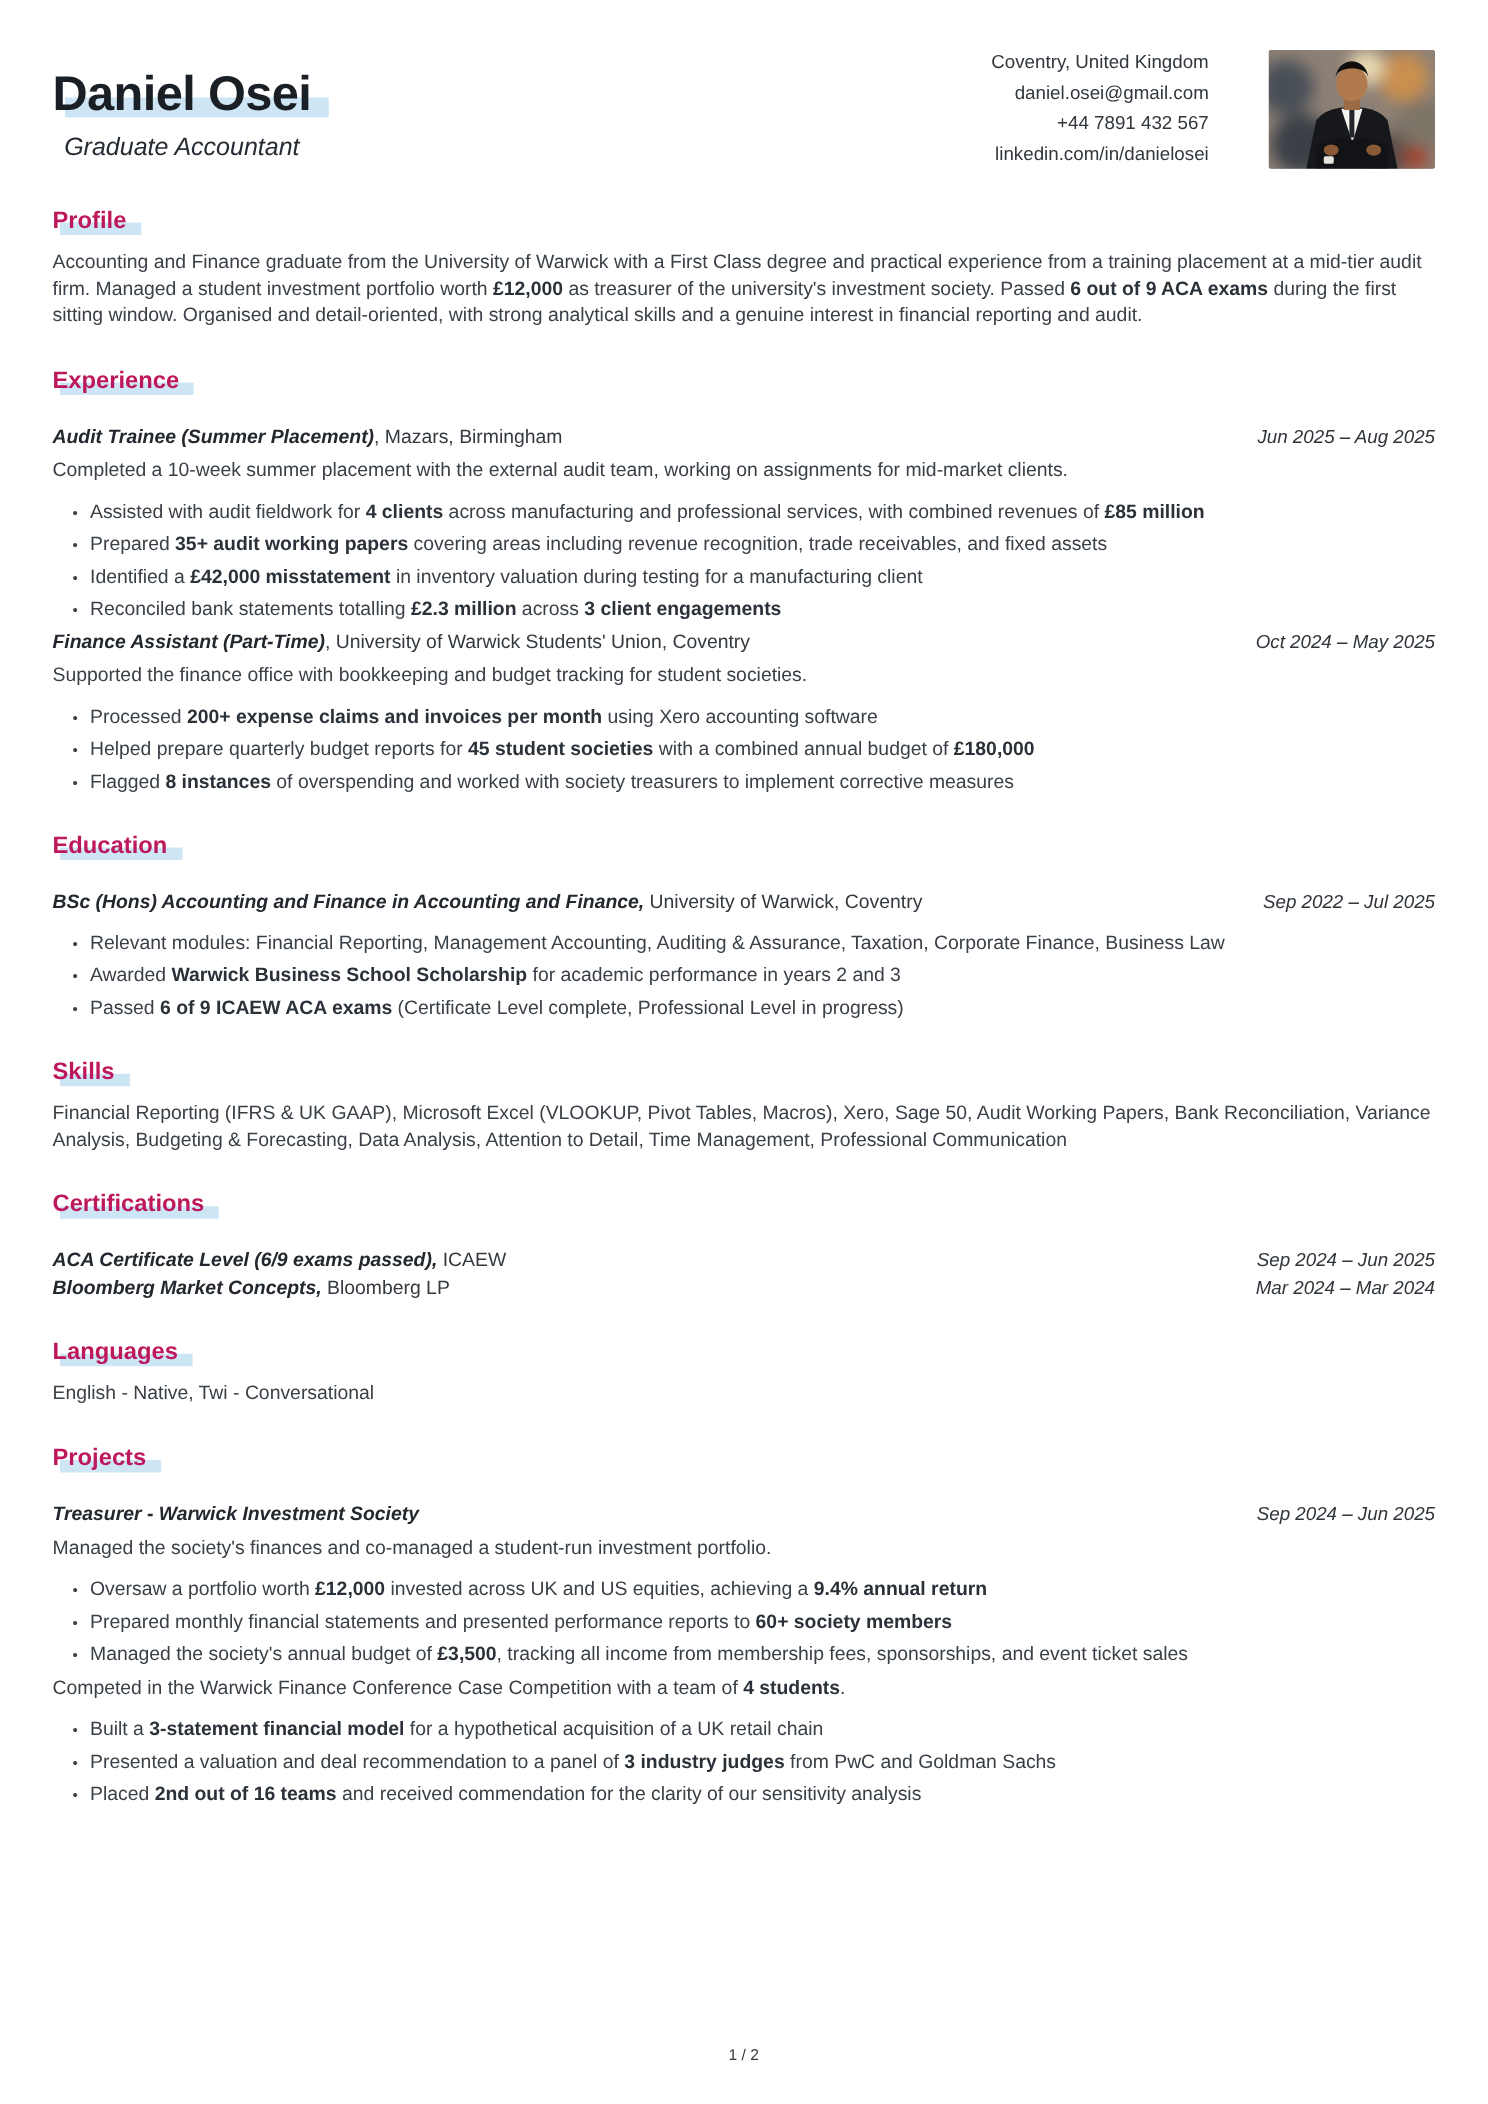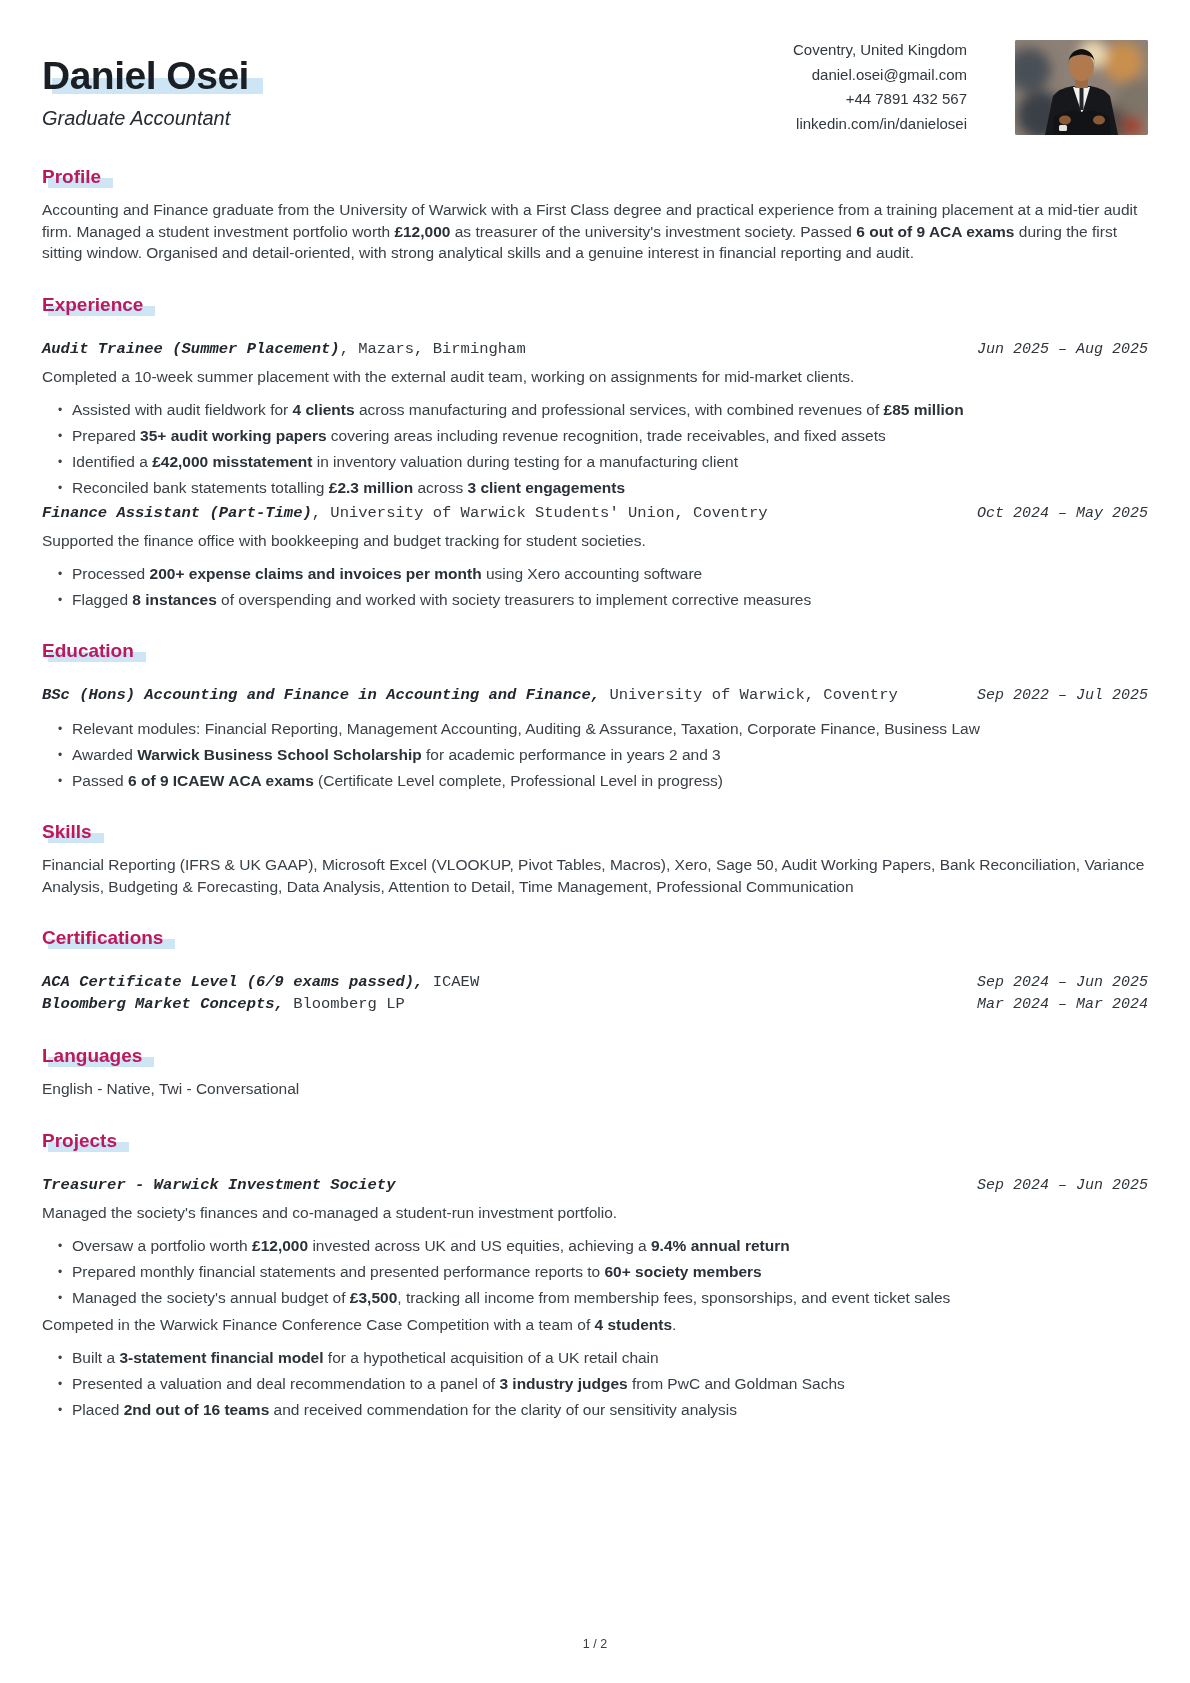--- a/index.html
+++ b/index.html
@@ -7,21 +7,21 @@
   html,body { margin:0; padding:0; }
   body {
     width:1190px; height:1683px; background:#ffffff; position:relative;
     font-family:"Liberation Sans","DejaVu Sans",sans-serif;
     color:var(--body); font-size:15.5px; line-height:21.5px;
   }
   .page { padding:36px 42px 0 42px; }
 
   
   .hdr { display:flex; justify-content:space-between; align-items:flex-start; }
-  .hdr-left { padding-top:18px; }
+  .hdr-left { padding-top:18px;text-align:center; }
   .name {
     font-size:39px; line-height:44px; font-weight:bold; color:#191f25;
     letter-spacing:-0.5px; display:inline-block; position:relative; margin:0;
   }
   .name::before {
     content:""; position:absolute; left:10px; right:-14px; bottom:4px; height:16px;
     background:var(--accent); z-index:-1;
   }
   .job-title { font-style:italic; font-size:20px; color:#262c33; margin-top:10px; }
   .hdr-right { display:flex; align-items:flex-start;gap:20px; }
@@ -41,21 +41,21 @@
   .sec-h::before {
     content:""; position:absolute; left:6px; right:-12px; bottom:1px; height:10px;
     background:var(--accent); z-index:-1;
   }
   .sec-body p { margin:0 0 6px 0; }
   .sec-body p:last-child { margin-bottom:0; }
   b { color:#2b3138; }
 
   .entry { }
   .entry:first-of-type { margin-top:12px; }
-  .entry-head { display:flex; justify-content:space-between; align-items:flex-end;font-family:Liberation Mono, monospace; }
+  .entry-head { display:flex; justify-content:space-between; align-items:flex-end; }
   .entry-title-wrap { color:#262c33; }
   .entry-title { font-weight:bold; font-style:italic; color:#22282e; }
   .entry-suffix { color:#33393f; }
   .entry-date { font-style:italic; font-size:15px; color:#2f353b; white-space:nowrap; margin-left:24px; }
   .entry-summary { margin-top:6px; }
 
   ul.bullets { list-style:none; margin:11px 0 0 0; padding:0 0 0 16px; }
   ul.bullets li { position:relative; padding-left:14px; margin-bottom:4.5px; }
   ul.bullets li::before { content:"•"; position:absolute; left:0; top:1px; font-size:12px; color:#3a4047; }
 
@@ -146,20 +146,21 @@
           <div class="entry">
     <div class="entry-head">
       <span class="entry-title-wrap">
         <span class="entry-title">Finance Assistant (Part-Time)</span><span class="entry-suffix">, University of Warwick Students' Union, Coventry</span>
       </span>
       <span class="entry-date">Oct 2024 – May 2025</span>
     </div>
     <div class="entry-summary"><span>Supported the finance office with bookkeeping and budget tracking for student societies.</span></div>
     <ul class="bullets">
               <li><span>Processed </span><b>200+ expense claims and invoices per month</b><span> using Xero accounting software</span></li>
+              <li><span>Helped prepare quarterly budget reports for </span><b>45 student societies</b><span> with a combined annual budget of </span><b>£180,000</b></li>
               <li><span>Flagged </span><b>8 instances</b><span> of overspending and worked with society treasurers to implement corrective measures</span></li>
             </ul>
   </div>
         </div>
   </div>
       <div class="section">
     <h2 class="sec-h">Education</h2>
     <div class="sec-body">
           <div class="entry">
     <div class="entry-head">

